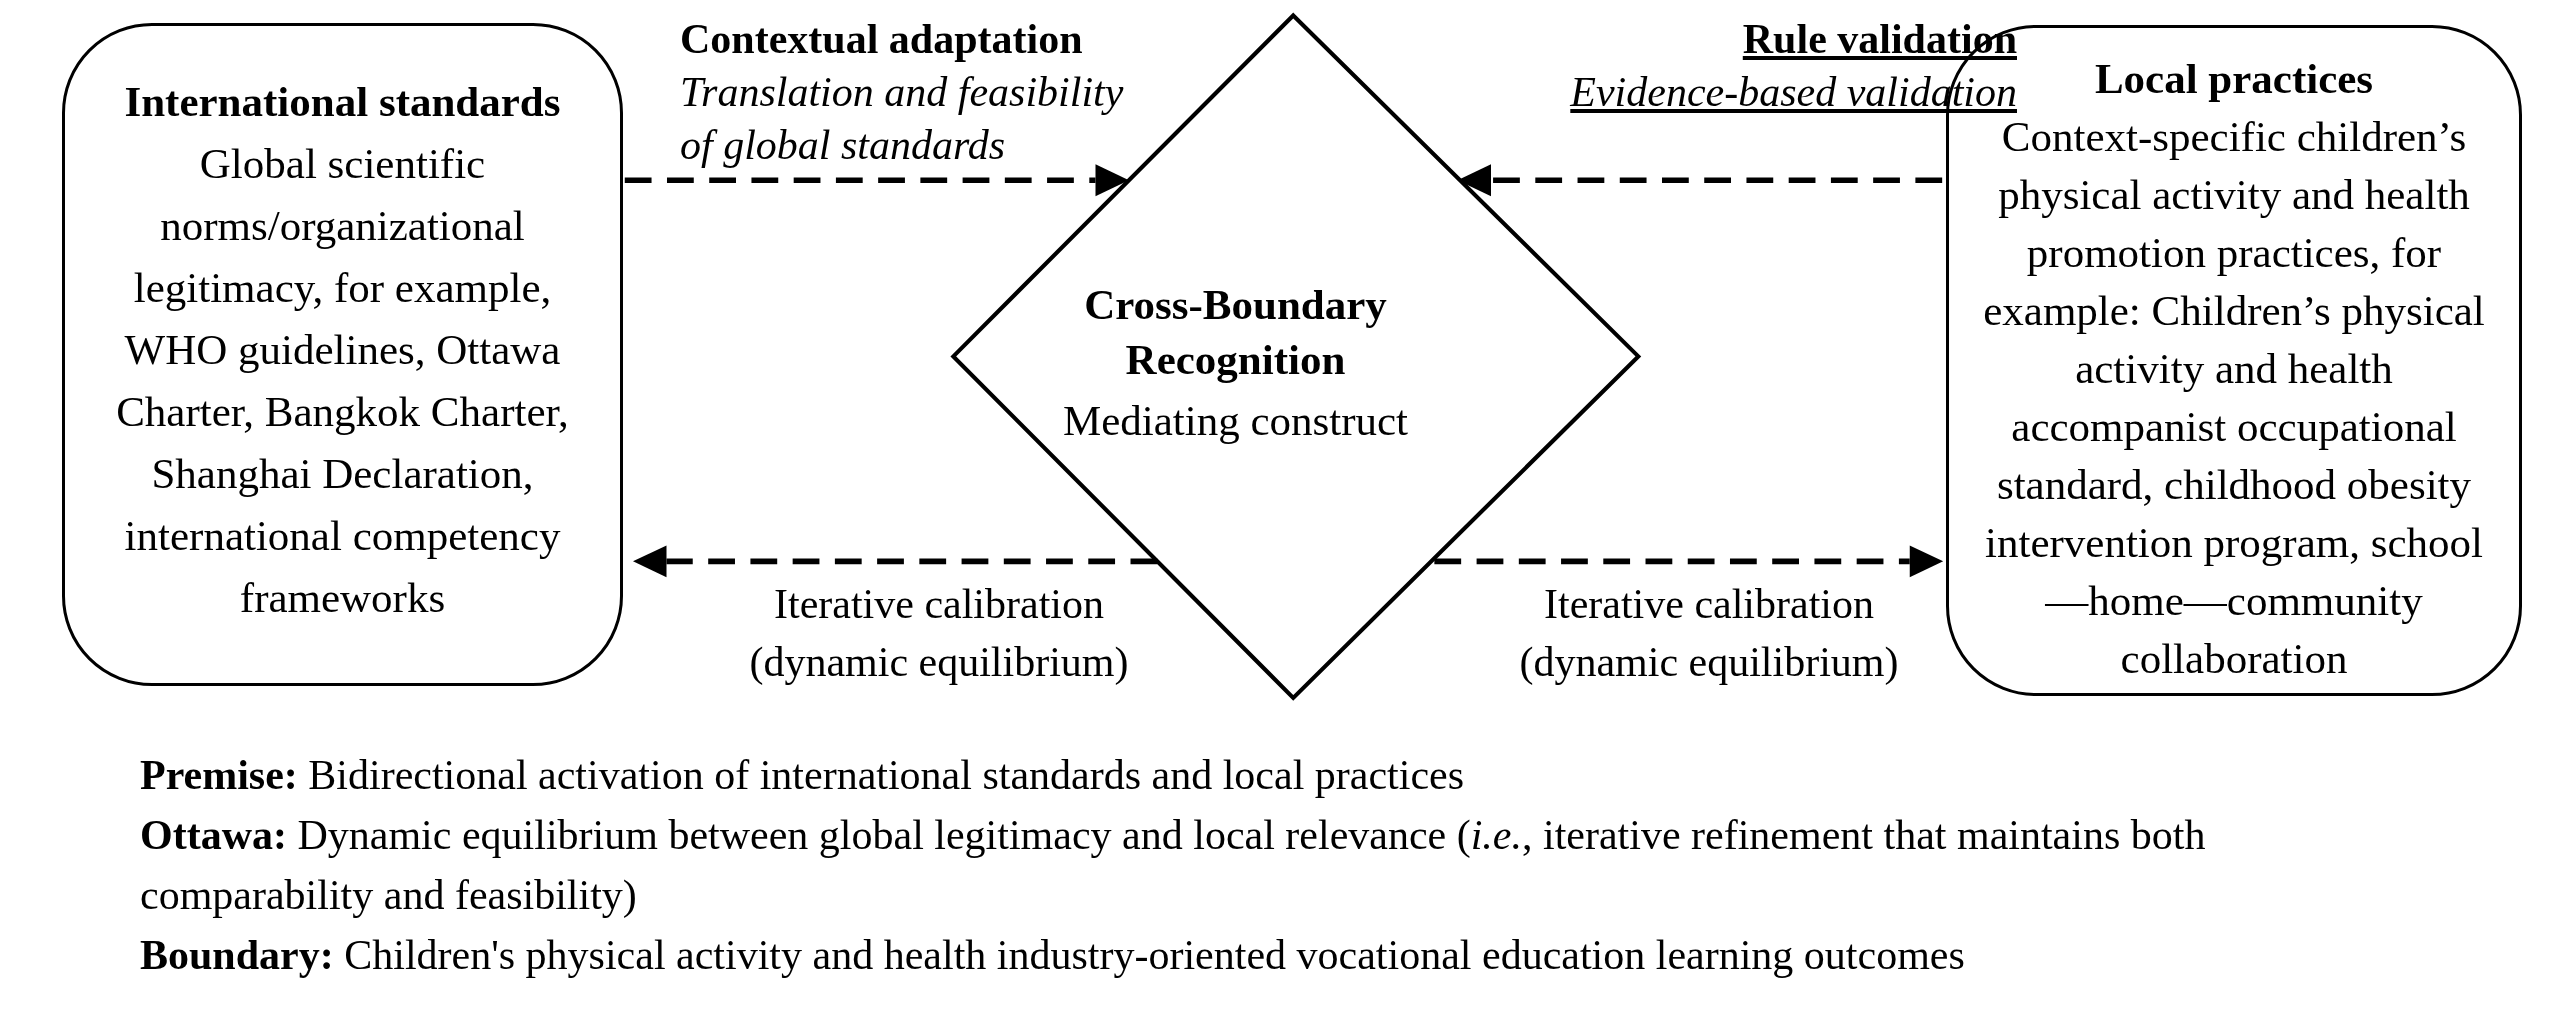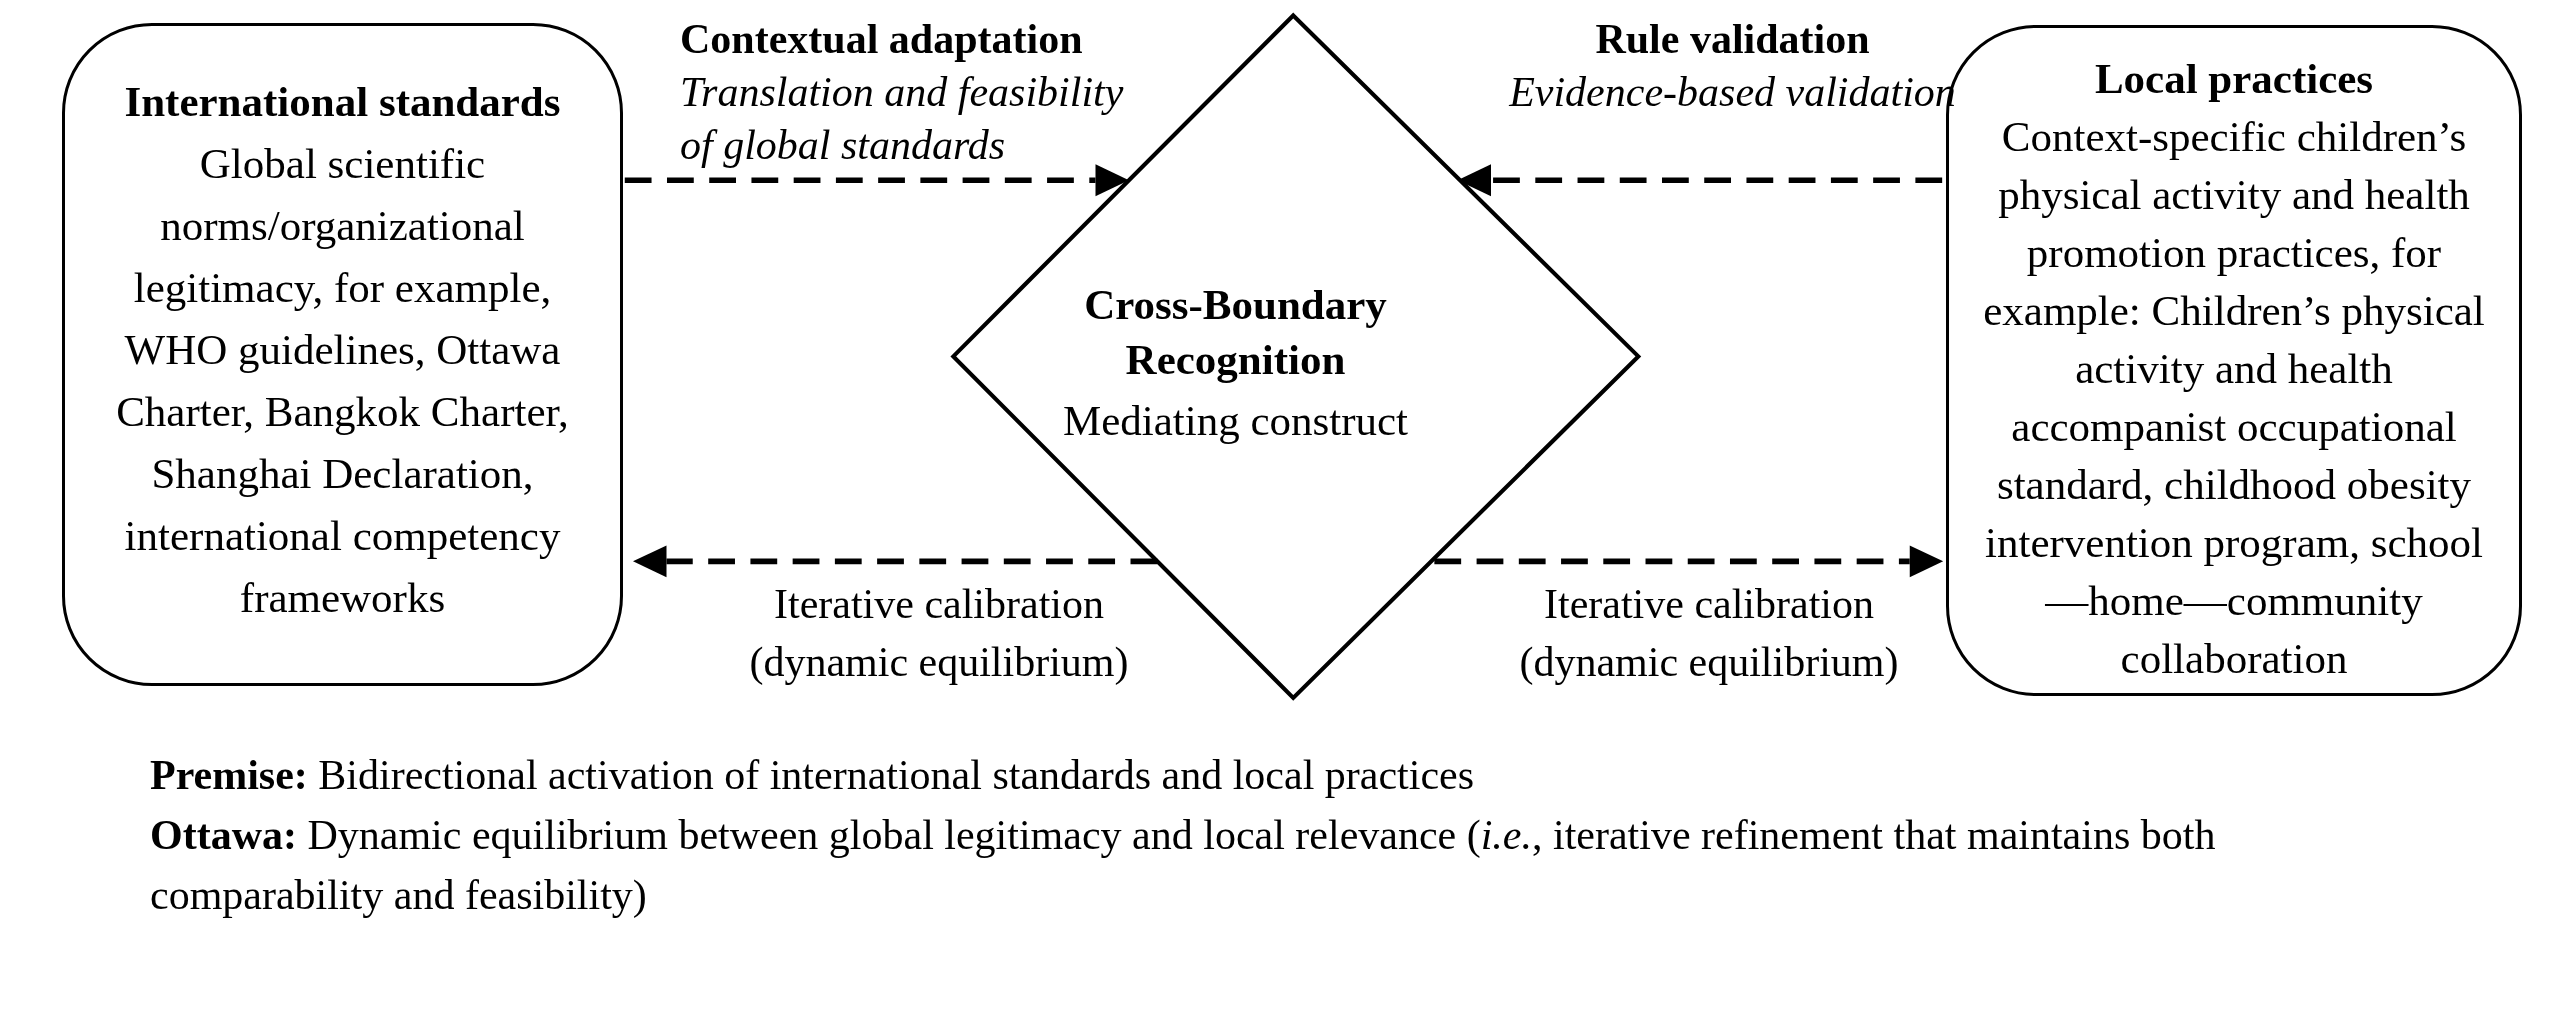--- a/index.html
+++ b/index.html
@@ -13,26 +13,26 @@
     box-sizing:border-box;text-align:center;
   }
   .box--left{left:62px;top:23px;width:561px;height:663px;padding:45px 19.6px 0;font-size:43px;line-height:62px;}
   .box--right{left:1946px;top:25px;width:576px;height:671px;padding:21.6px 17.5px 0;font-size:43px;line-height:58px;}
   .box-title{font-weight:bold;}
   .diamond-label{position:absolute;left:978px;top:277px;width:515px;text-align:center;font-size:43px;line-height:55px;}
   .diamond-title{font-weight:bold;}
   .diamond-sub{margin-top:6.2px;}
   .arrow-label{position:absolute;font-size:42px;line-height:53px;margin-left:27px;}
   .arrow-label--tl{left:653px;top:13.4px;width:567px;text-align:left;}
-  .arrow-label--tr{left:1421px;top:13.4px;width:569px;text-align:center;}
+  .arrow-label--tr{left:1421px;top:13.4px;width:569px;text-align:right;text-decoration:underline;}
   .arrow-label--bl{left:653px;top:575px;width:518px;text-align:center;line-height:58px;}
   .arrow-label--br{left:1423px;top:575px;width:518px;text-align:center;line-height:58px;}
   .lbl-title{font-weight:bold;}
   .lbl-sub{font-style:italic;}
-  .notes{position:absolute;left:140px;top:745px;width:2262px;font-size:42px;line-height:60px;margin-left:10px;}
+  .notes{position:absolute;left:140px;top:745px;width:2262px;font-size:42px;line-height:60px;}
   .notes p{margin:0;}
   .notes b{font-weight:bold;}
   .notes i{font-style:italic;}
 </style>
 </head>
 <body>
 
 <div class="canvas">
 
   <svg class="layer" viewBox="0 0 5120 1965" xmlns="http://www.w3.org/2000/svg">
@@ -85,16 +85,17 @@
   </div>
 
   <div class="arrow-label arrow-label--br">
     <div>Iterative calibration</div>
     <div>(dynamic equilibrium)</div>
   </div>
 
   <div class="notes">
     <p><b>Premise:</b><span> Bidirectional activation of international standards and local practices</span></p>
     <p><b>Ottawa:</b><span> Dynamic equilibrium between global legitimacy and local relevance (</span><i>i.e.</i><span>, iterative refinement that maintains both comparability and feasibility)</span></p>
+    <p><b>Boundary:</b><span> Children's physical activity and health industry-oriented vocational education learning outcomes</span></p>
   </div>
 
 </div>
 
 
 </body></html>

